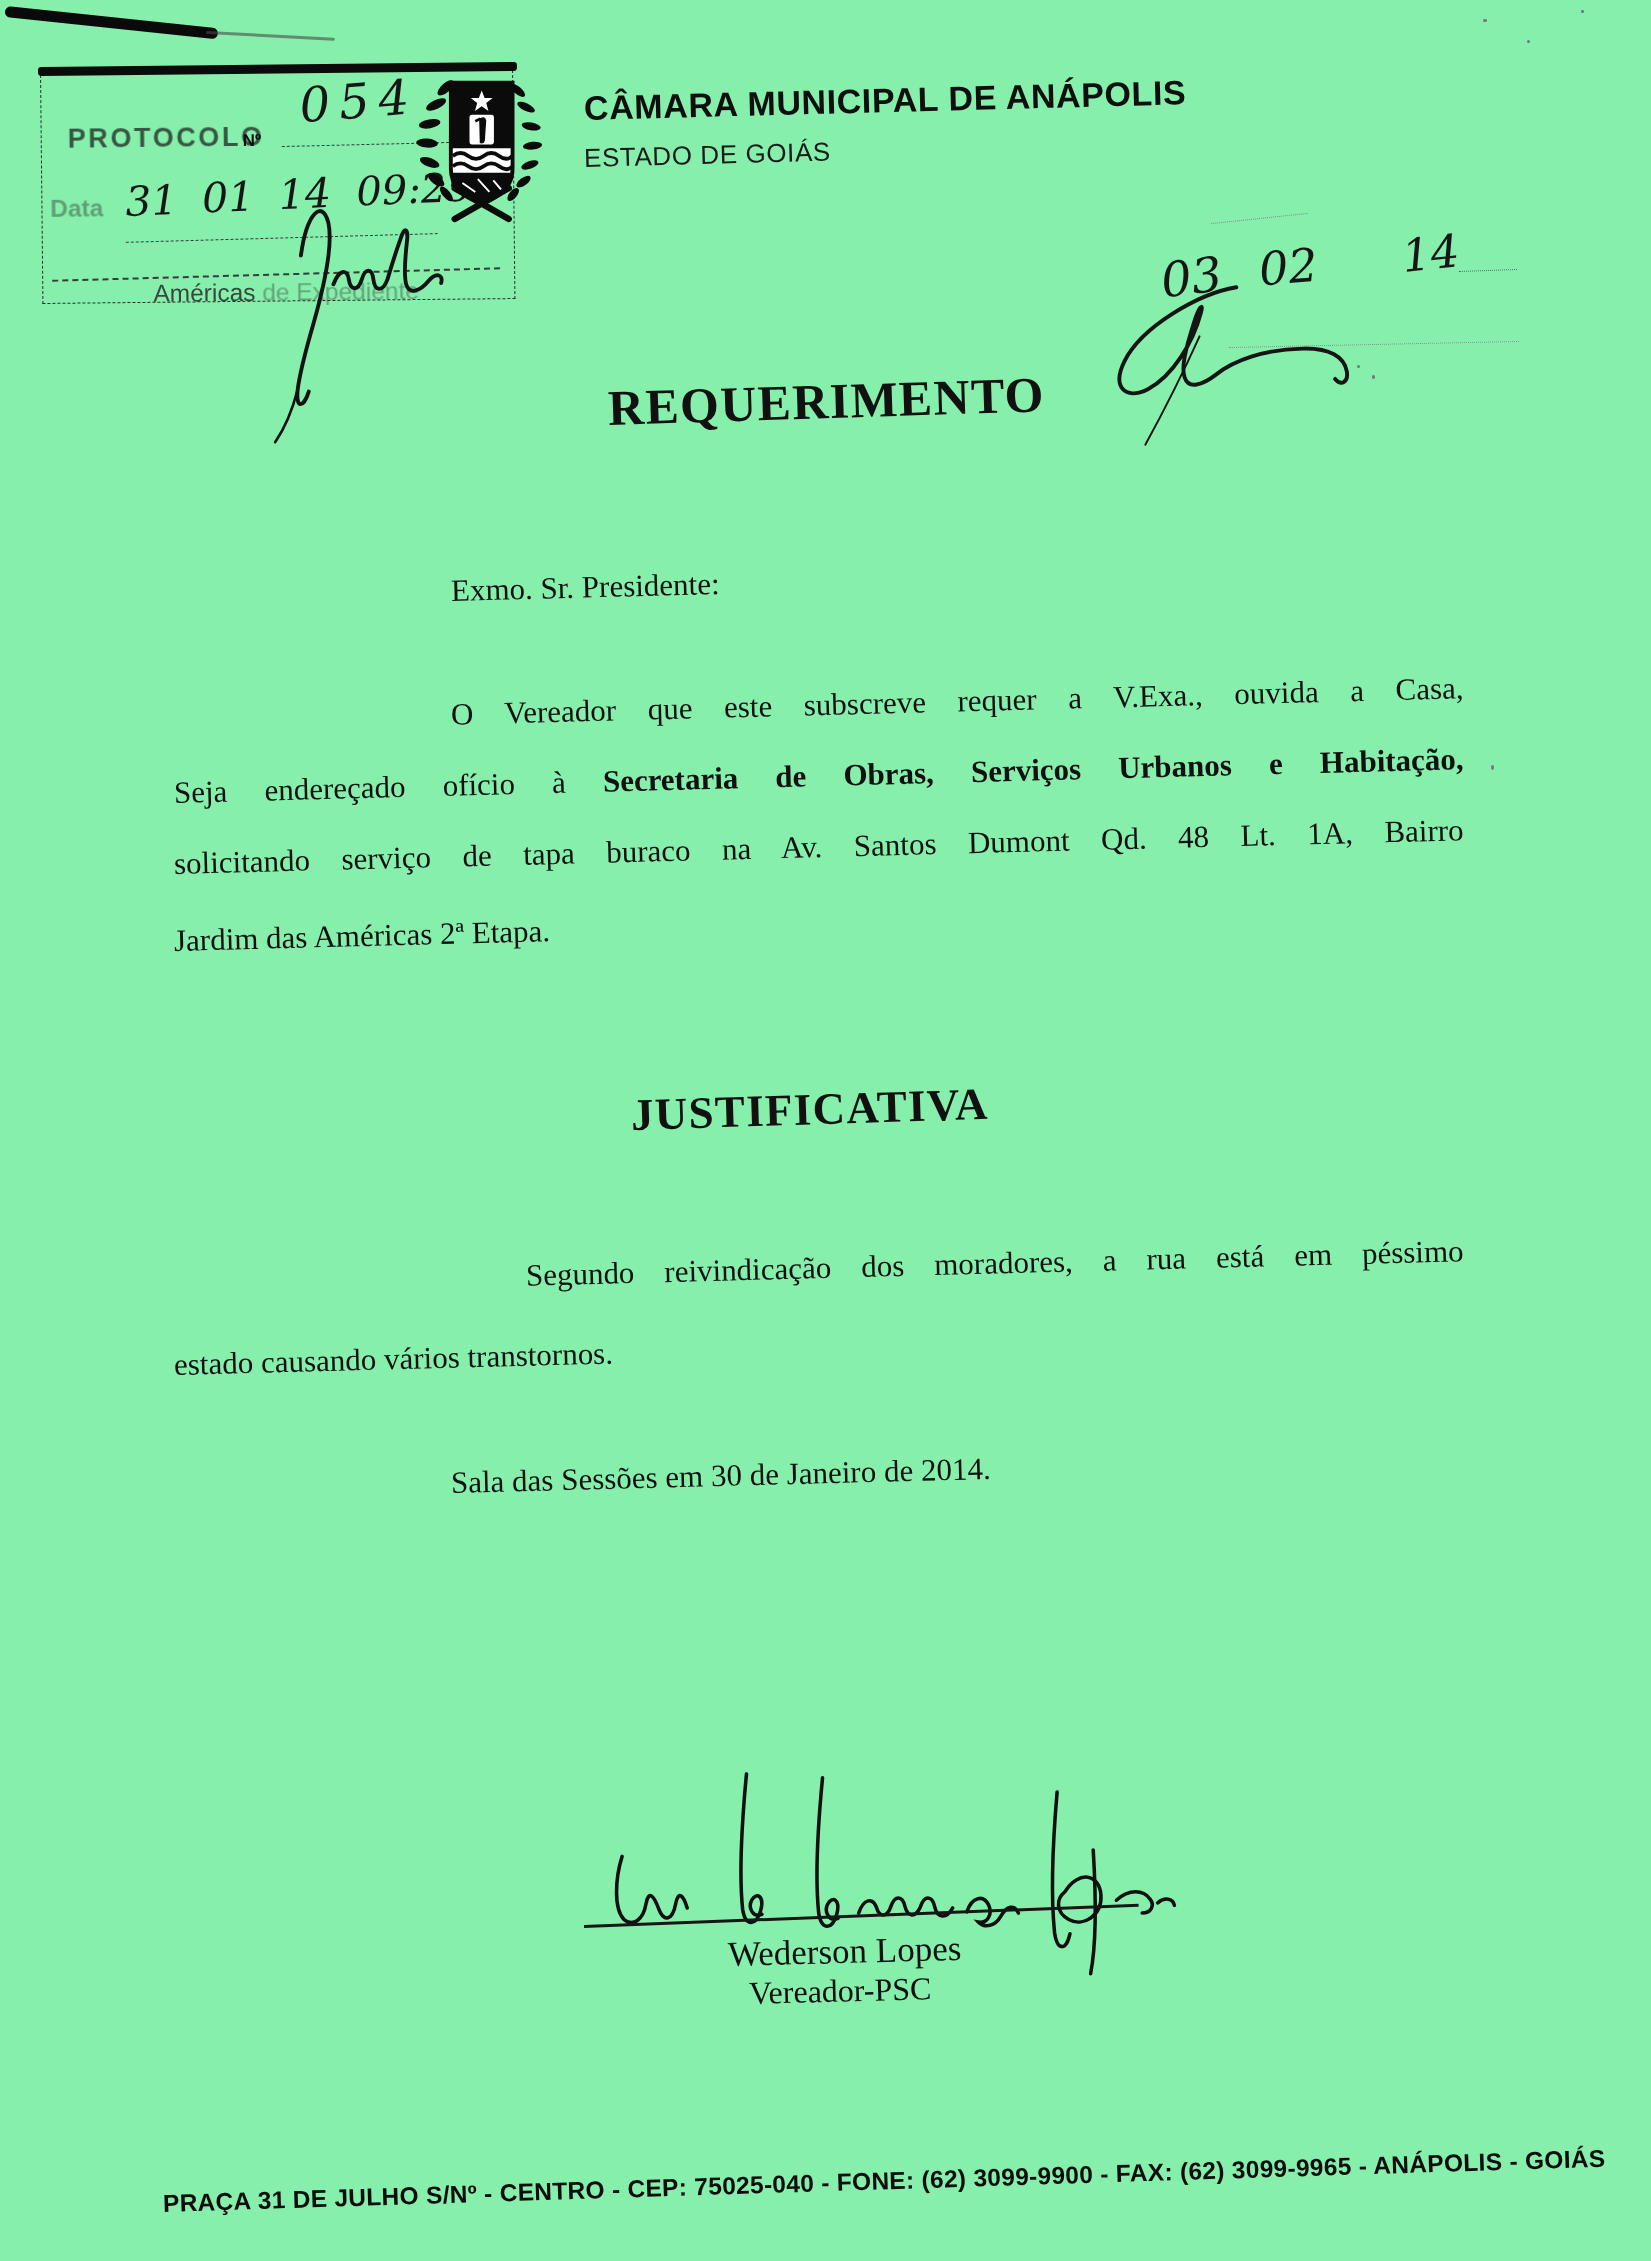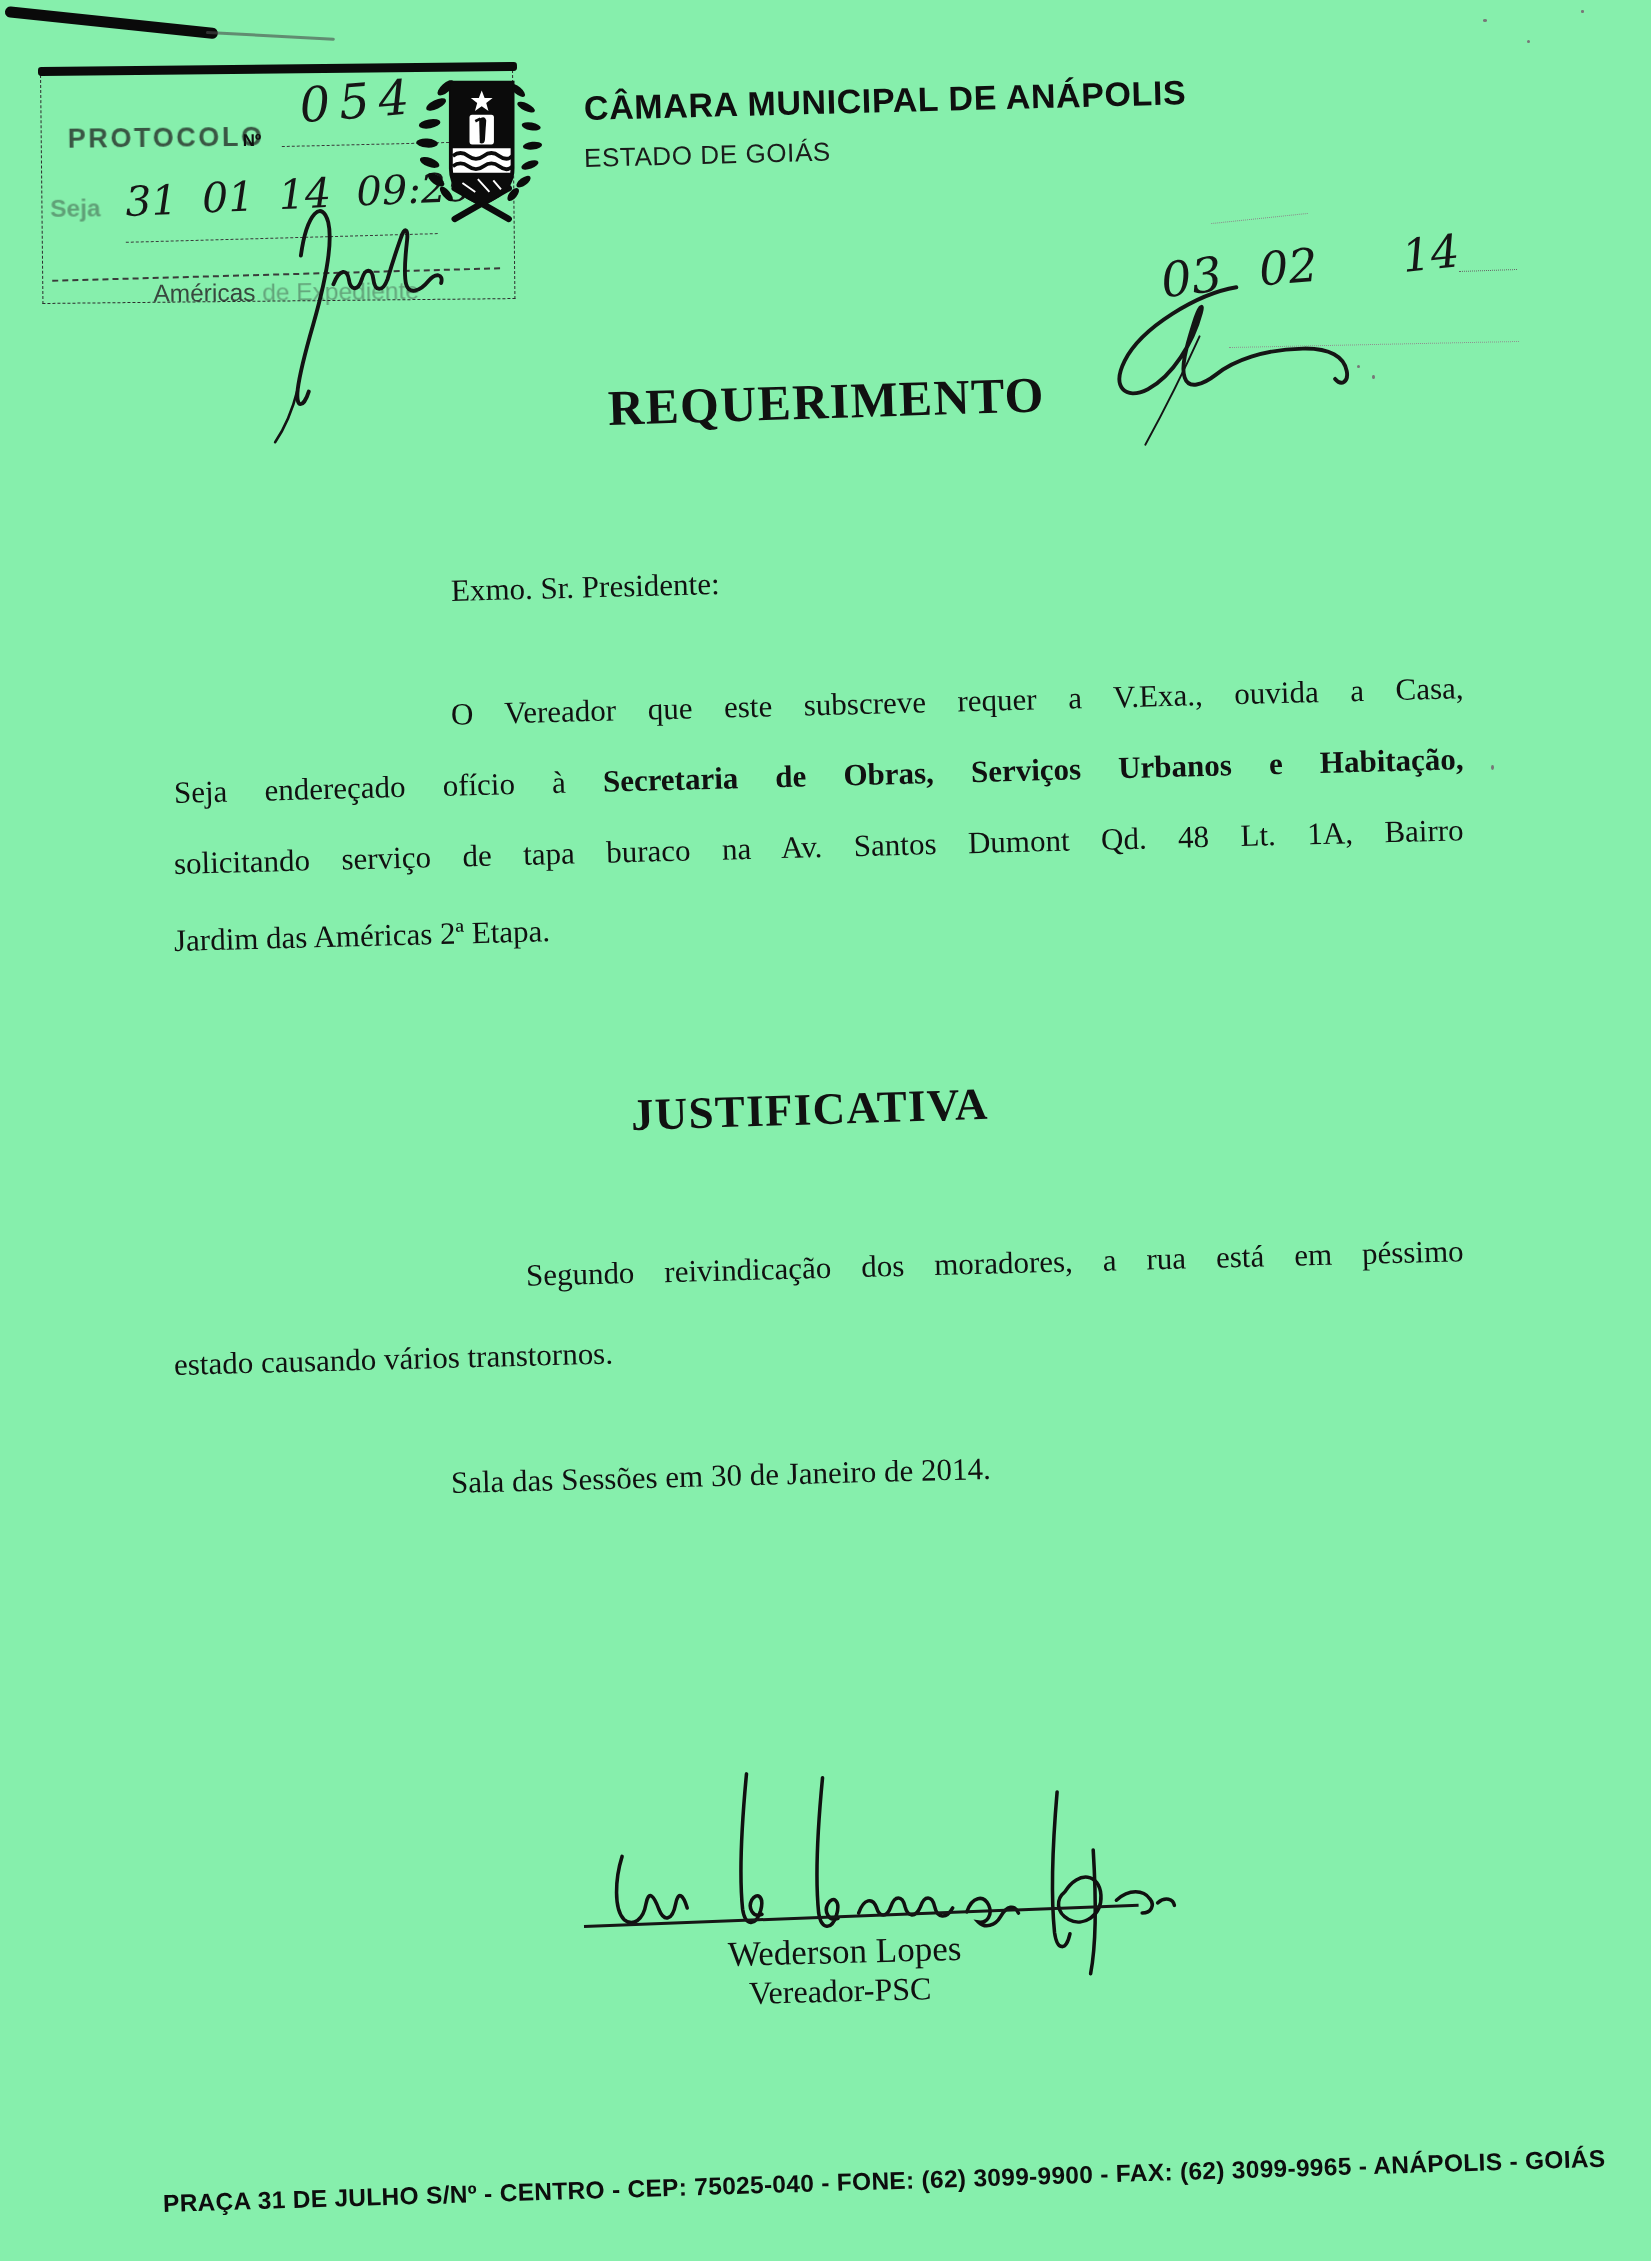--- a/index.html
+++ b/index.html
@@ -36,21 +36,21 @@
   <div class="abs" style="left:40px;top:70px;width:471px;height:232px;border:1.9px dashed #2d2d2d;
               transform:rotate(-0.6deg);transform-origin:left top;">
 
     <div class="abs" style="left:-2.6px;top:-3.9px;width:479px;height:8.4px;background:#0b0b0b;border-radius:3.2px;"></div>
 
     <span class="abs sans" style="left:26px;top:53px;font-size:27px;font-weight:bold;letter-spacing:2.6px;color:#1c1c1c;opacity:.72;filter:blur(0.4px);">PROTOCOLO</span>
     <span class="abs sans" style="left:201px;top:62px;font-size:17px;font-weight:bold;color:#0e0e0e;">Nº</span>
     <span class="abs hand" style="left:258px;top:5.2px;font-size:48px;transform:rotate(-4deg);letter-spacing:9px;">054</span>
     <div class="dotline" style="left:240px;top:76px;width:227px;transform:rotate(-0.8deg);"></div>
 
-    <span class="abs sans" style="left:7.7px;top:124px;font-size:24.5px;font-weight:bold;color:#222;opacity:.38;filter:blur(0.5px);">Seja</span>
+    <span class="abs sans" style="left:7.7px;top:124px;font-size:24.5px;font-weight:bold;color:#222;opacity:.38;filter:blur(0.5px);">Data</span>
     <div class="abs" style="left:83px;top:108px;transform:rotate(-2deg);transform-origin:left center;">
       <span class="hand" style="font-size:41px;margin-right:22px;">31</span>
       <span class="hand" style="font-size:41px;margin-right:22px;">01</span>
       <span class="hand" style="font-size:41px;margin-right:23px;">14</span>
       <span class="hand" style="font-size:40px;">09:25</span>
     </div>
     <div class="dotline" style="left:83px;top:169px;width:312px;transform:rotate(-1deg);"></div>
 
     <div class="dotline" style="left:9px;top:205px;width:448px;border-bottom-width:2.6px;transform:rotate(-1deg);"></div>
     <span class="abs sans" style="left:110px;top:210px;font-size:24.5px;color:#2b2b2b;">

